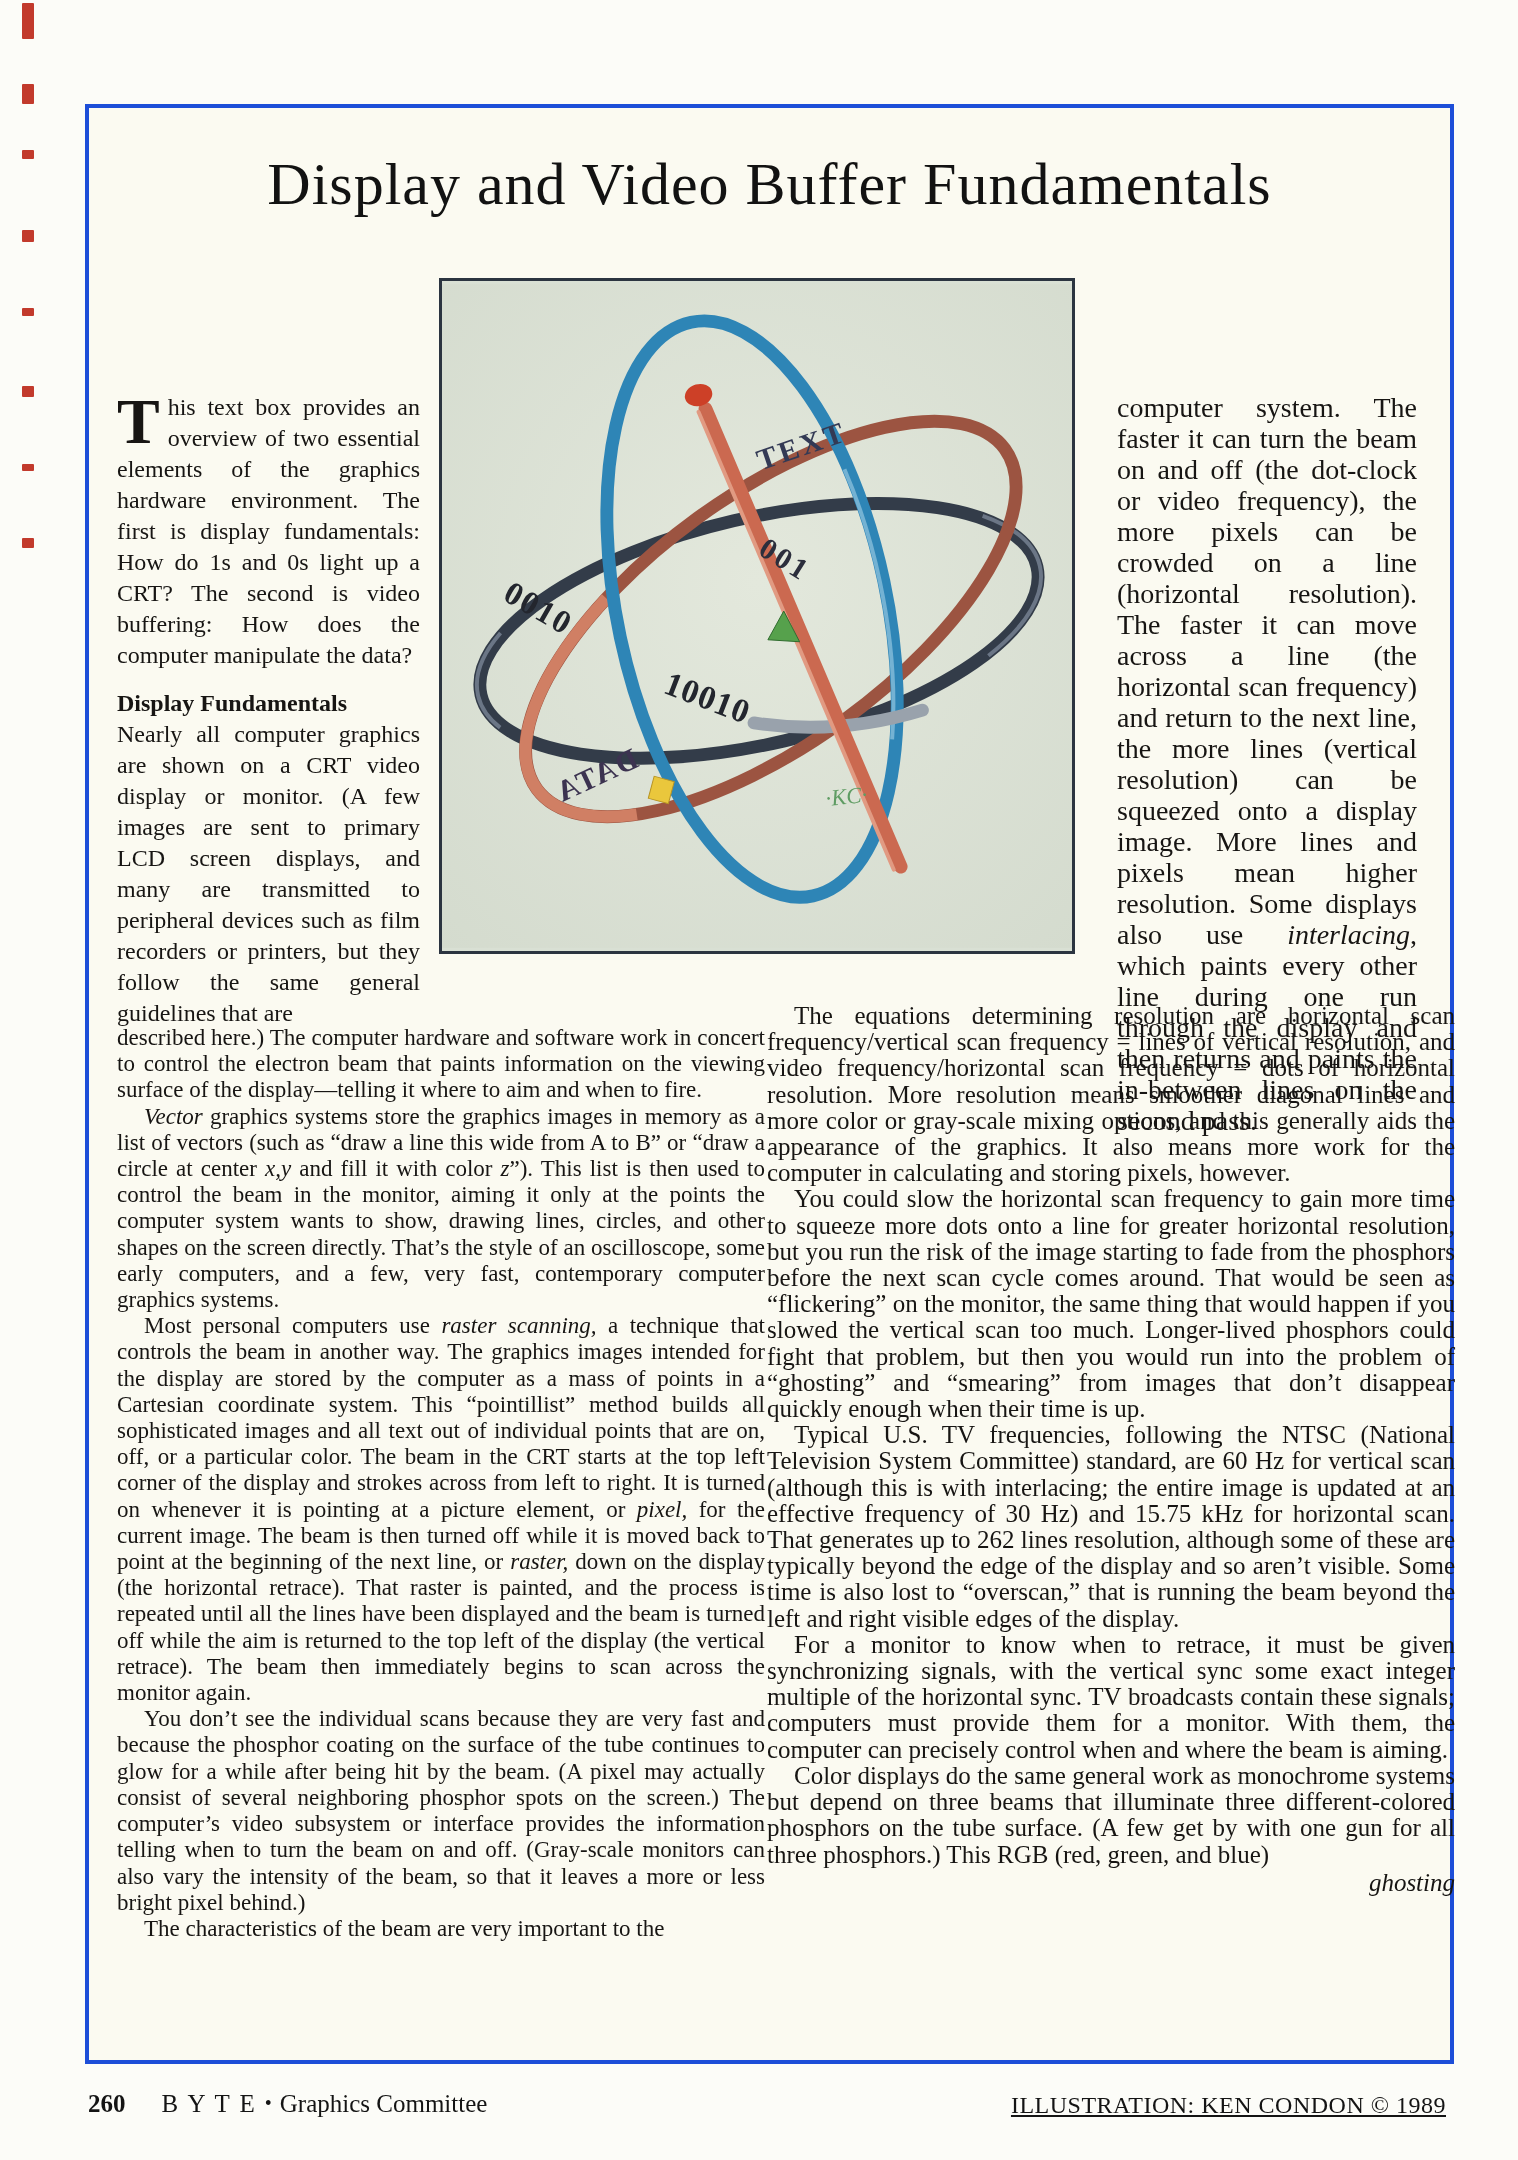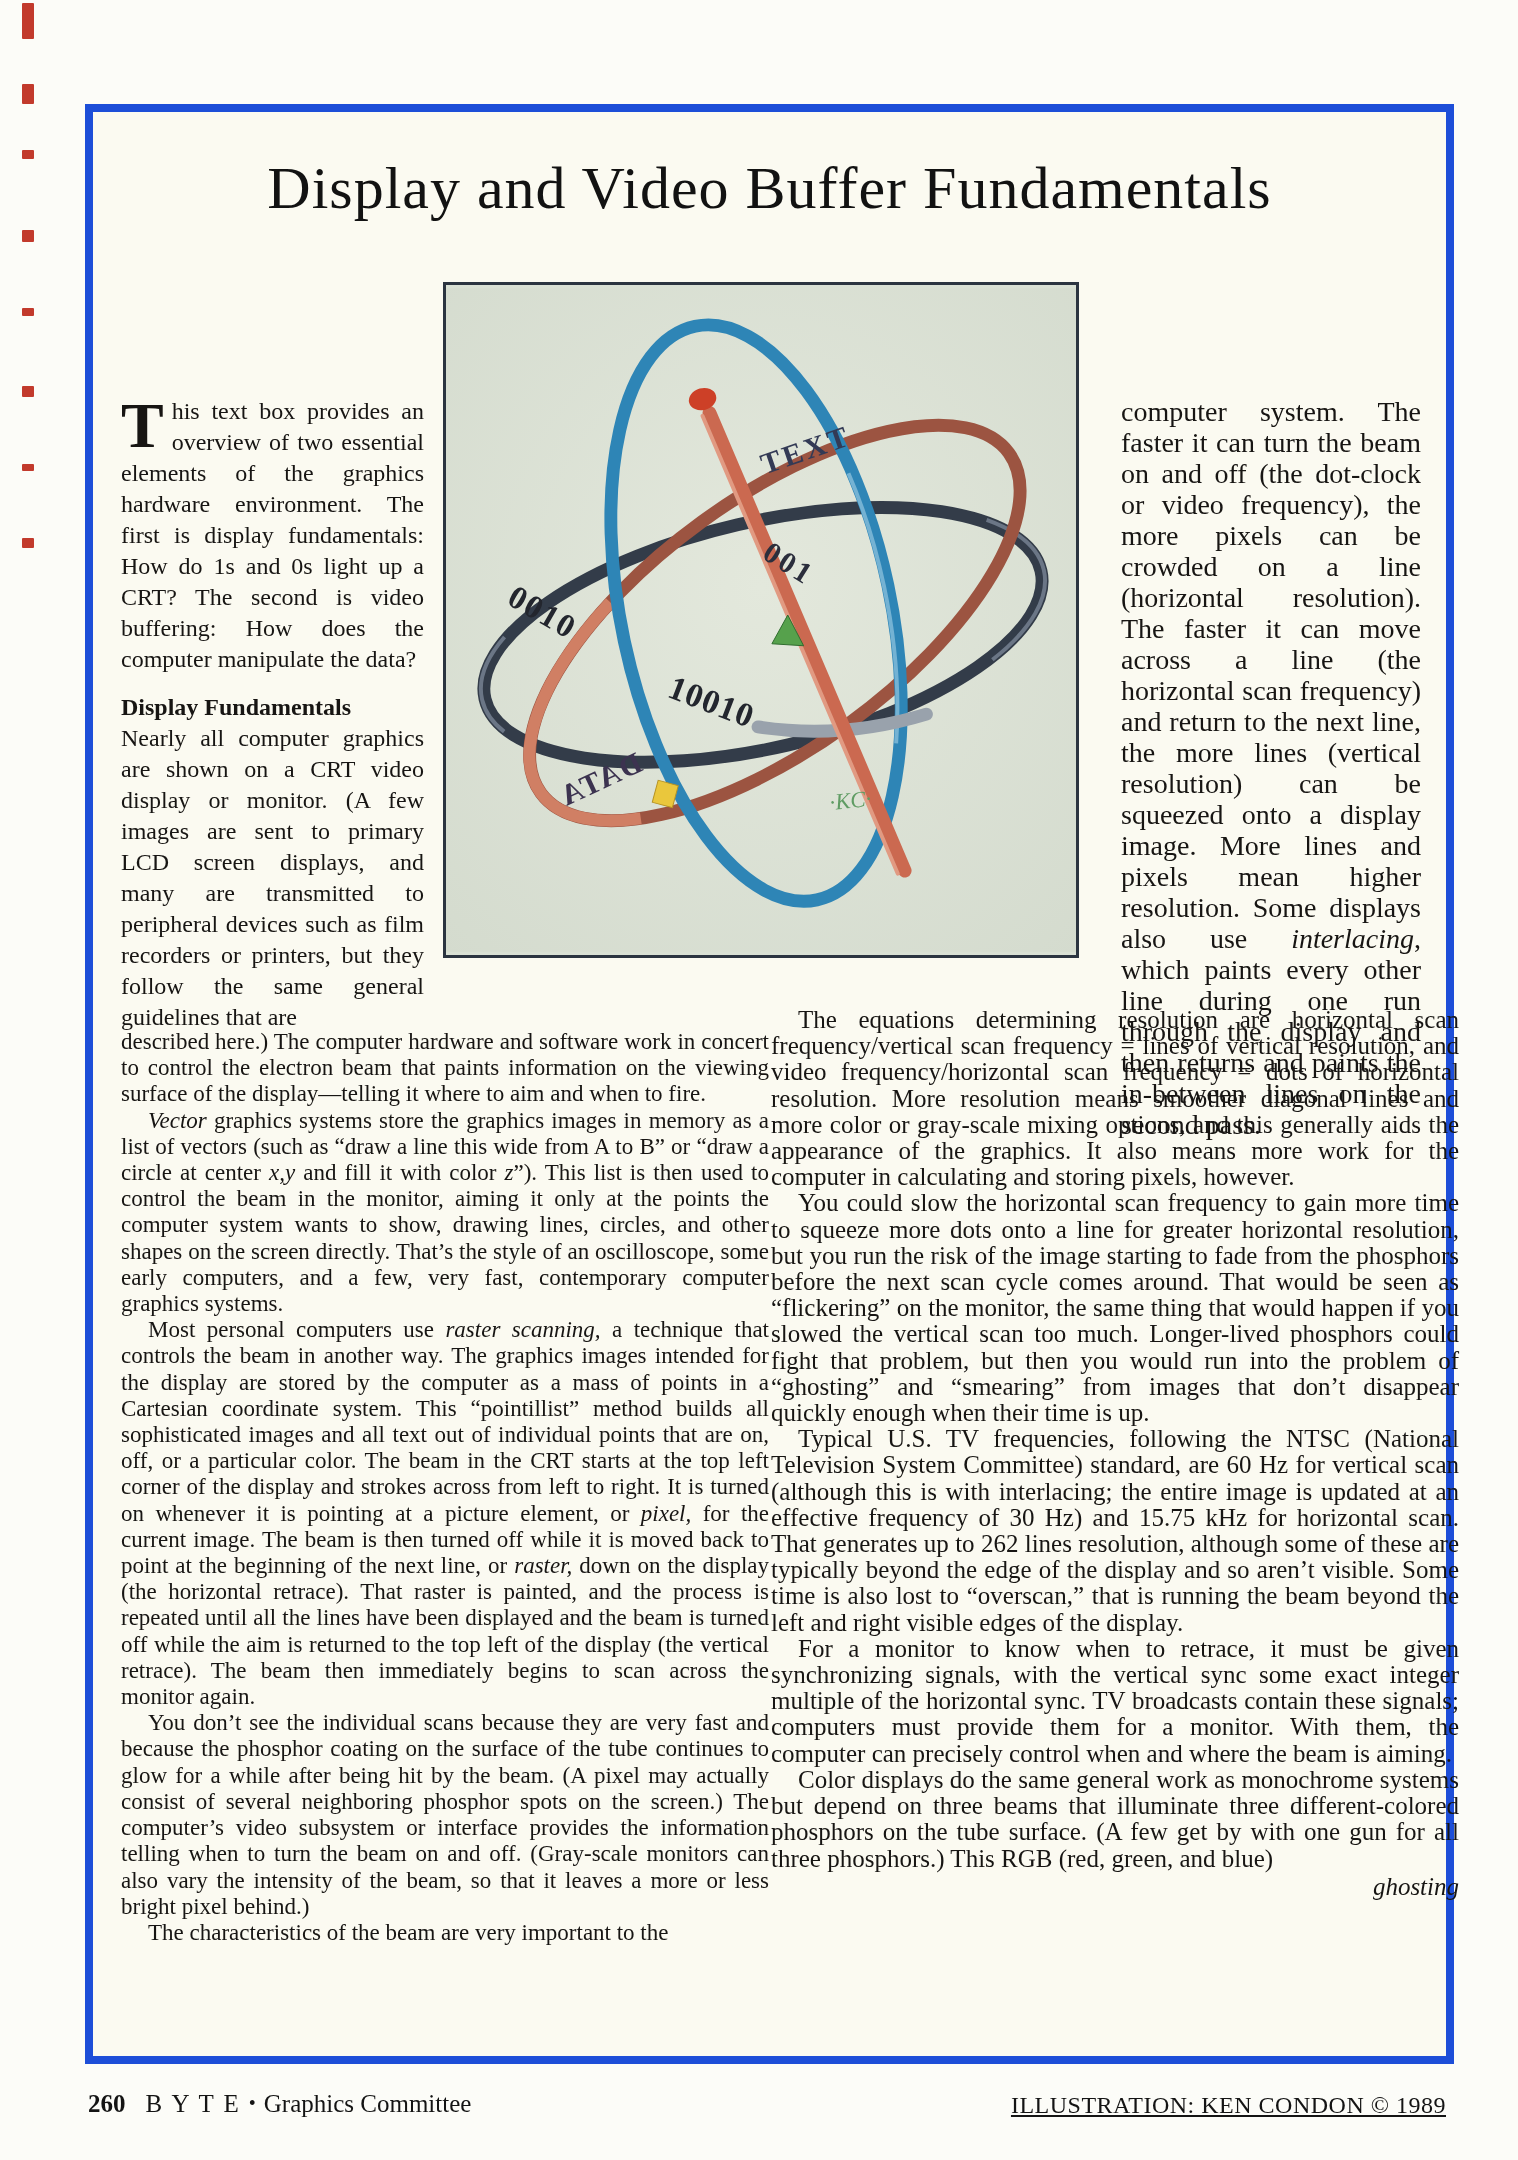--- a/index.html
+++ b/index.html
@@ -1,39 +1,39 @@
 <!DOCTYPE html>
 <html lang="en"><head>
 <meta charset="utf-8">
 <style>
   html,body{margin:0;padding:0;background:#d9d9d6;}
   .page{position:relative;width:1518px;height:2160px;margin:0 auto;background:#fcfcf8;
         font-family:"Liberation Serif",serif;color:#171513;overflow:hidden;}
   .edge-mark{position:absolute;left:22px;width:12px;background:#c23a2c;border-radius:1px;}
   .frame{position:absolute;left:85px;top:104px;width:1369px;height:1960px;
-         border:8px solid #1d4ed8;background:#fbfaf1;box-sizing:border-box;}
+         border:4px solid #1d4ed8;background:#fbfaf1;box-sizing:border-box;}
   .title{position:absolute;left:0;right:0;top:42px;text-align:center;
          font-size:60px;letter-spacing:1px;color:#121212;}
   .illus{position:absolute;left:350px;top:170px;width:636px;height:676px;
          border:3px solid #2b3440;background:#d9e0d4;box-sizing:border-box;}
   .illus svg{display:block;width:100%;height:100%;}
   .col{position:absolute;text-align:justify;}
   .cln{left:28px;top:284px;width:303px;font-size:24px;line-height:31px;}
   .crn{left:1028px;top:284px;width:300px;font-size:28px;line-height:31px;}
   .clw{left:28px;top:917px;width:648px;font-size:23px;line-height:26.2px;}
   .crw{left:678px;top:895px;width:688px;font-size:25px;line-height:26.2px;}
   p{margin:0;}
   .indent{text-indent:27px;}
   .it{font-style:italic;}
   .dropcap{float:left;font-size:64px;line-height:54px;font-weight:bold;padding:3px 8px 0 0;}
   .sec-heading{font-weight:bold;margin-top:17px;}
   .continued{text-align:right;font-style:italic;margin-top:2px;}
   .footer{position:absolute;left:0;right:0;top:2090px;height:40px;font-size:25px;color:#141414;}
   .f-left{position:absolute;left:88px;top:0;}
-  .f-num{font-weight:bold;margin-right:20px;text-align:center;}
+  .f-num{font-weight:bold;margin-right:36px;text-align:center;}
   .f-mag{letter-spacing:2px;}
   .f-sep{margin:0 8px;font-size:20px;vertical-align:2px;}
   .f-right{position:absolute;right:72px;top:2px;font-size:24px;letter-spacing:0.5px;text-decoration:underline;}
 </style>
 </head>
 <body>
 
 <div class="page">
 
   <div>

